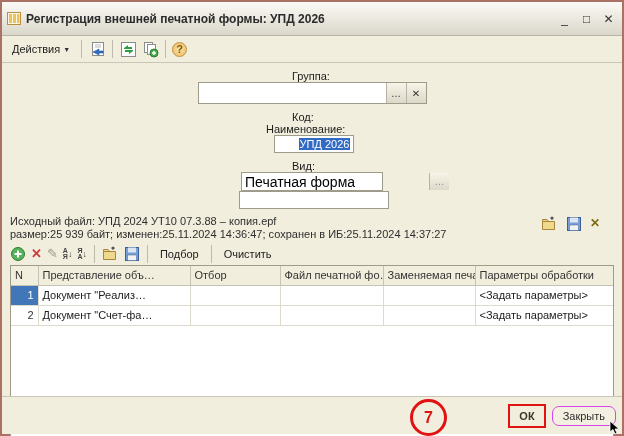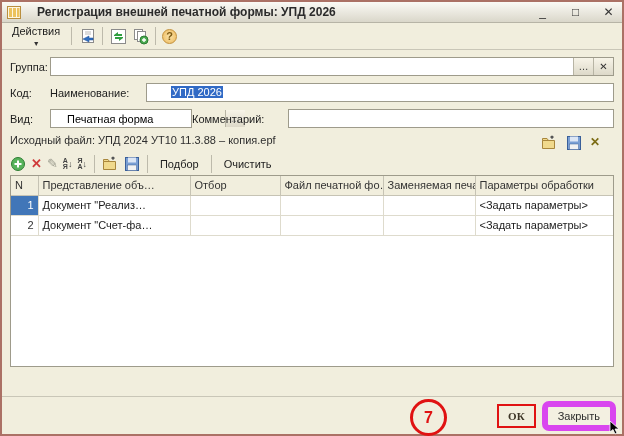--- a/index.html
+++ b/index.html
@@ -1,46 +1,46 @@
 <!DOCTYPE html>
 <html><head>
 <meta charset="utf-8">
 <style>
   * { margin:0; padding:0; box-sizing:border-box; }
   html,body { width:624px; height:436px; overflow:hidden; }
   body { font-family:"Liberation Sans", sans-serif; font-size:11px; color:#1c1c1c; }
   .window { position:absolute; inset:0; border:2px solid #ab7165; background:#f1eedd; }
 
   
-  .titlebar { height:21px; display:flex; align-items:center; padding:0 5px; gap:16px;
+  .titlebar { height:34px; display:flex; align-items:center; padding:0 5px; gap:5px;
               background:linear-gradient(#fbfaf5,#dad7ca); border-bottom:1px solid #b7b4a6; }
   .title-ico { width:14px; height:13px; flex:0 0 auto; }
   .title-text { flex:1; font-weight:bold; font-size:12px; color:#2b2b2b; white-space:nowrap; overflow:hidden; }
   .win-btn { width:17px; text-align:center; font-size:12px; color:#333; cursor:default; line-height:18px; }
 
   
   .toolbar { height:27px; display:flex; align-items:center; gap:4px; padding:0 5px;
              border-bottom:1px solid #c9c6b7; }
-  .tb-btn { display:flex; align-items:center; gap:3px; padding:2px 4px; border:1px solid transparent;flex-direction:column; }
+  .tb-btn { display:flex; align-items:center; gap:3px; padding:2px 4px; border:1px solid transparent; }
   .tb-sep { width:1px; height:18px; background:#bdbaab; margin:0 2px; }
   .ico16 { width:18px; height:18px; display:flex; align-items:center; justify-content:center; }
   .caret { font-size:7px; color:#333; }
   .help-circle { width:15px; height:15px; border-radius:50%; background:radial-gradient(#fae3a8,#edb95d);
                  border:1px solid #c3913c; color:#7c5a14; font-weight:bold; font-size:11px;
                  display:flex; align-items:center; justify-content:center; }
 
   
-  .fieldrow { display:flex; align-items:center; margin-top:7px; padding:0 8px; }
+  .fieldrow { display:flex; align-items:center; margin-top:7px; padding:0 8px;flex-direction:column; }
   .lbl { width:40px; flex:0 0 auto; }
   .lbl2 { width:92px; flex:0 0 auto; }
   .field, .inputf { height:19px; border:1px solid #9e9b8b; background:#fff; font-family:inherit;
            font-size:11px; padding:2px 3px; outline:none; }
   .flex1 { flex:1; }
   .combo { display:flex; align-items:stretch; height:19px; border:1px solid #9e9b8b; background:#fff; }
-  .combo input { border:none; flex:1; font-family:inherit; font-size:11px; padding:2px 16px; outline:none; background:transparent; }
+  .combo input { border:none; flex:1; font-family:inherit; font-size:14px; padding:2px 3px; outline:none; background:transparent; }
   .mini-btn { width:20px; flex:0 0 auto; border-left:1px solid #b7b4a4;
               background:linear-gradient(#f7f4e8,#ddd9c9); font-size:10px; color:#333;
               display:flex; align-items:center; justify-content:center; }
   .mini-btn.gray { color:#8c8c8c; }
   .sel { background:#316ac5; color:#fff; padding:0 1px; }
   .w142 { width:142px; flex:0 0 auto; }
 
   
   .fileinfo { display:flex; padding:4px 8px 0 8px; margin-top:2px; }
   .fileinfo .txt { flex:1; line-height:13px; color:#2e2e2e; }
@@ -73,23 +73,23 @@
   td.num { text-align:right; color:#333; }
   td.num.selected { background:#4176b8; color:#fff; }
 
   
   .bottombar { position:absolute; left:0; right:0; bottom:0; height:38px; background:#f1eedd;
                border-top:1px solid #c9c6b7; display:flex; align-items:center; padding:0 4px; }
   .annot-circle { position:absolute; left:408px; top:2px; width:37px; height:37px; border:3px solid #e01212;
                   border-radius:50%; display:flex; align-items:center; justify-content:center;
                   color:#e01212; font-weight:bold; font-size:16px; background:transparent; }
   .ok-annot { margin-left:auto; border:2px solid #e01212; padding:1px; }
-  .btn-flat { padding:3px 8px; color:#2e2e2e; background:transparent; border:none; font-family:Liberation Serif, serif; font-size:11px; }
+  .btn-flat { padding:3px 8px; color:#2e2e2e; background:transparent; border:none; font-family:Liberation Sans, sans-serif; font-size:11px; }
   .btn-ok { font-weight:bold; color:#3c3425; }
-  .btn-close { margin-left:6px; margin-right:2px; padding:3px 10px; border:6px solid #d946ef; border-radius:7px;
+  .btn-close { margin-left:6px; margin-right:2px; padding:3px 10px; border:1px solid #d946ef; border-radius:7px;
                background:#f3f0e1; color:#2e2e2e; font-family:inherit; font-size:11px; }
   .cursor { position:absolute; right:1px; bottom:-2px; }
 </style>
 </head>
 <body>
 
 <div class="window">
 
   <div class="titlebar">
     <svg class="title-ico" viewBox="0 0 14 13">
@@ -154,27 +154,27 @@
       <span class="sel">УПД 2026</span>
     </div>
   </div>
 
   <div class="fieldrow">
     <span class="lbl">Вид:</span>
     <div class="combo w142">
       <input value="Печатная форма" style="">
       <div class="mini-btn gray">…</div>
     </div>
-    <span class="lbl2">Комментарий:</span>
     <input class="inputf flex1" style="margin-left: 4px;" value="">
   </div>
 
   <div class="fileinfo">
     <div class="txt">
-      <div>Исходный файл: УПД 2024 УТ10 11.3.88 – копия.epf</div>
+      <div>Исходный файл: УПД 2024 УТ10 07.3.88 – копия.epf</div>
+      <div>размер:25 939 байт; изменен:25.11.2024 14:36:47; сохранен в ИБ:25.11.2024 14:37:27</div>
     </div>
     <div class="icons">
       <svg width="17" height="16" viewBox="0 0 17 16">
         <path d="M1.5 5.5 L1.5 13.5 L13.5 13.5 L13.5 5.5 Z" fill="#f0d98c" stroke="#a8863c"></path>
         <path d="M1.5 5.5 L1.5 3.5 L6 3.5 L7.5 5.5 Z" fill="#f0d98c" stroke="#a8863c"></path>
         <path d="M11 4 L11 1 M11 1 L9.5 2.5 M11 1 L12.5 2.5" stroke="#555" stroke-width="1.2" fill="none"></path>
       </svg>
       <svg width="16" height="16" viewBox="0 0 16 16">
         <rect x="1.5" y="1.5" width="13" height="13" fill="#7a9fd4" stroke="#3a5f99"></rect>
         <rect x="4" y="1.5" width="8" height="5" fill="#dce6f5"></rect>

